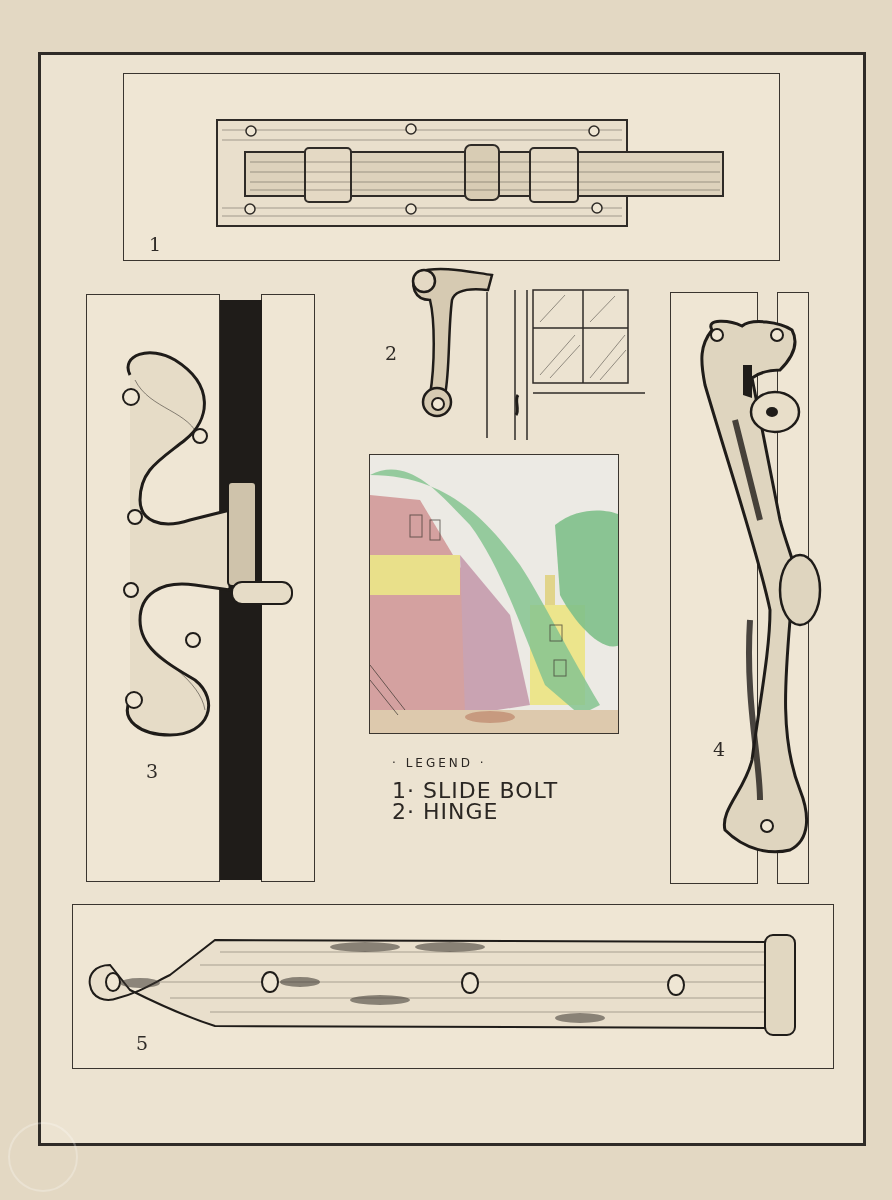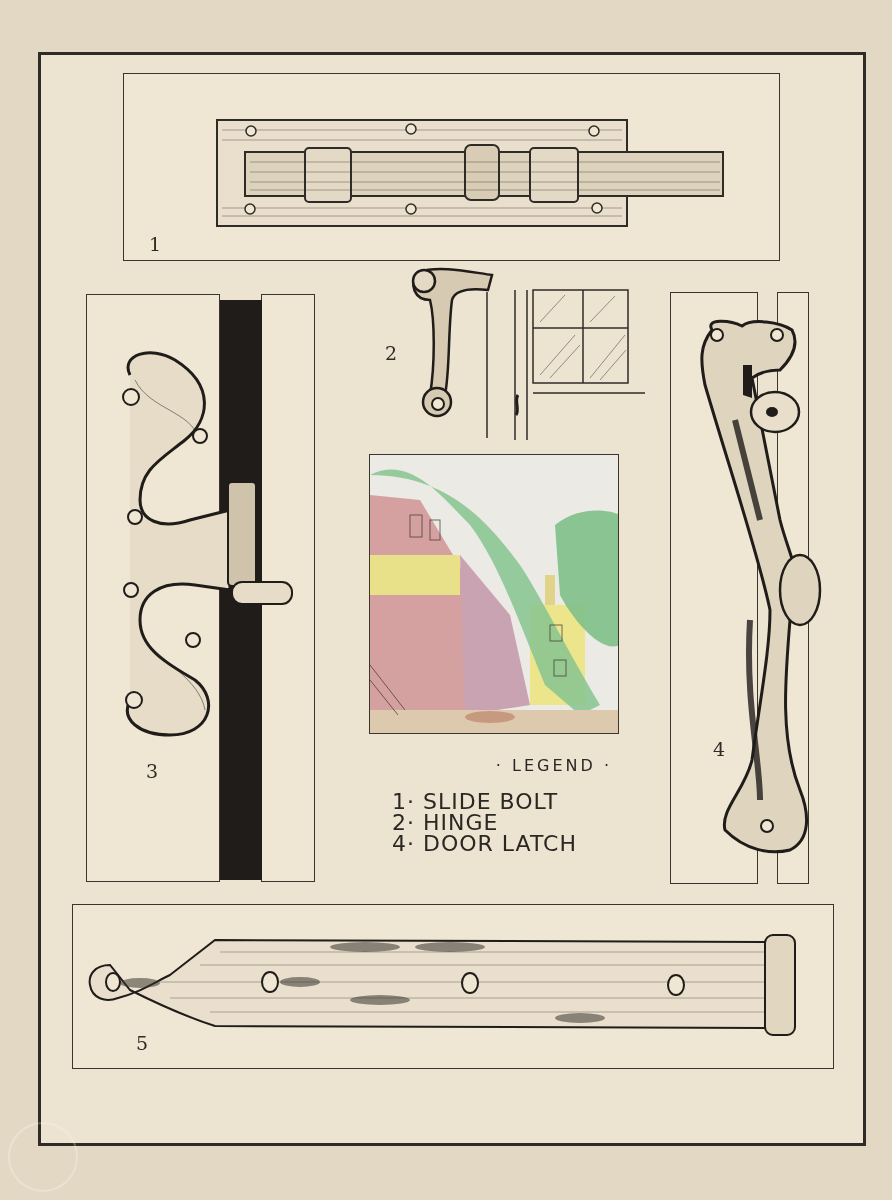--- a/index.html
+++ b/index.html
@@ -5,21 +5,21 @@
   html, body { margin:0; padding:0; }
   body { width:892px; height:1200px; background:#e3d8c3; position:relative; overflow:hidden;
          font-family:"DejaVu Sans", sans-serif; }
   .sheet { position:absolute; left:38px; top:52px; width:828px; height:1094px;
            background:#ece3d1; border:3px solid #2f2b27; box-sizing:border-box; }
   .panel { position:absolute; border:1.5px solid #3a352f; box-sizing:border-box; background:#efe6d4; }
   .num { position:absolute; font-family:"DejaVu Serif", serif; font-size:19px; color:#2f2b27; }
   svg { position:absolute; overflow:visible; }
   .legend { position:absolute; left:392px; top:756px; width:220px; color:#2b2723;
             font-family:"DejaVu Sans", sans-serif; letter-spacing:1px; }
-  .legend .title { text-align:right; font-size:16px; letter-spacing:3px; margin-bottom:16px; }
+  .legend .title { text-align:left; font-size:12px; letter-spacing:3px; margin-bottom:10px; }
   .legend .item { font-size:22px; line-height:21px; white-space:nowrap; }
   .seal { position:absolute; left:8px; top:1122px; width:70px; height:70px; border-radius:50%;
           border:2px solid rgba(255,255,255,0.25); box-sizing:border-box; }
   .scene { position:absolute; left:369px; top:454px; width:250px; height:280px;
            border:1.5px solid #3a352f; box-sizing:border-box; overflow:hidden; background:#ece9e1; }
 </style>
 </head>
 <body>
 
 <div class="sheet"></div>
@@ -136,21 +136,20 @@
       <circle cx="777" cy="335" r="6"></circle>
       <circle cx="767" cy="826" r="6"></circle>
   </g>
 </svg>
 <div class="num" style="left:713px;top:738px;">4</div>
 
 <div class="legend">
   <div class="title">· LEGEND ·</div>
   <div class="item">1· SLIDE BOLT</div>
   <div class="item">2· HINGE</div>
-  <div class="item">4· DOOR LATCH</div>
 </div>
 
 <div class="panel" style="left:72px;top:904px;width:762px;height:165px;"></div>
 <svg style="left:0;top:0;" width="892" height="1200">
   <path d="M110,965 C95,965 88,975 90,985 C92,998 105,1003 118,998 C140,992 150,985 170,975 L215,940 L770,942 L770,1028 L215,1026 C180,1015 150,1000 130,990 Z" fill="#e9dfcc" stroke="#1f1c19" stroke-width="2"></path>
   <g stroke="#2f2b27" stroke-width="0.7" opacity="0.5">
     <line x1="220" y1="952" x2="765" y2="952"></line>
       <line x1="200" y1="965" x2="765" y2="965"></line>
     <line x1="160" y1="982" x2="765" y2="982"></line>
       <line x1="170" y1="998" x2="765" y2="998"></line>

